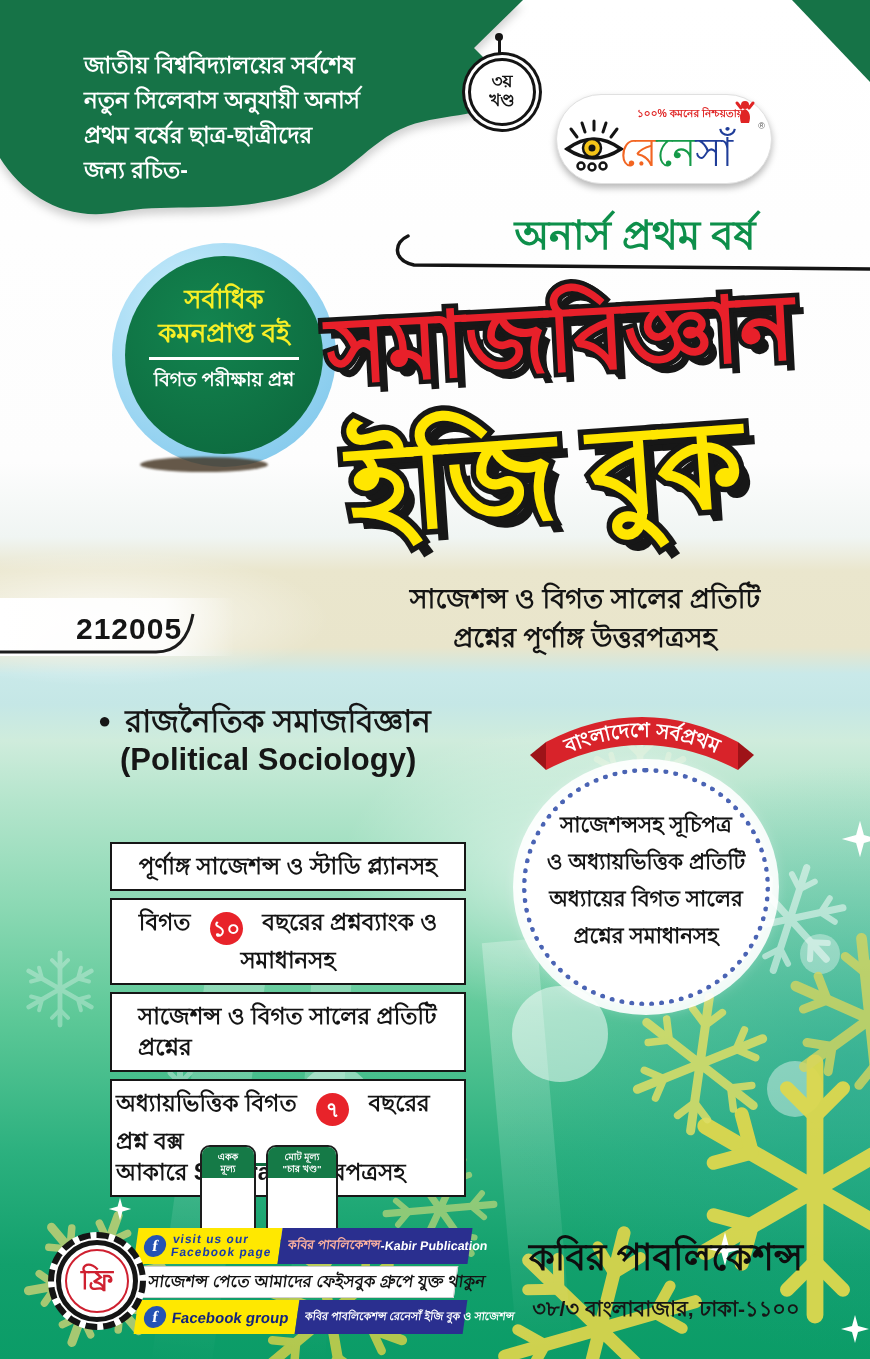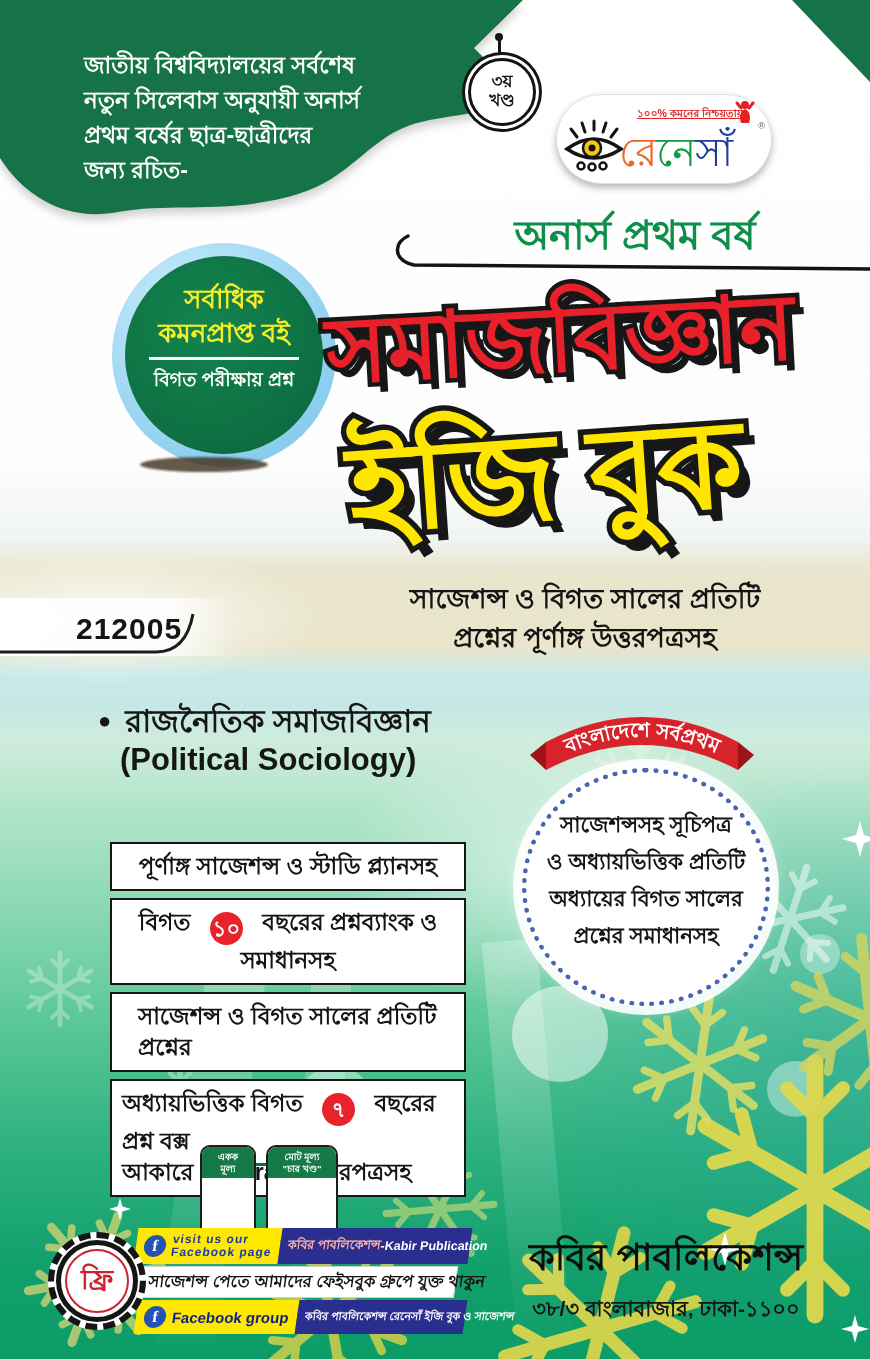--- a/index.html
+++ b/index.html
@@ -17,21 +17,21 @@
   .topnote{left:84px;top:48px;width:260px;color:#fff;font-size:23px;font-weight:bold;line-height:35px;white-space:nowrap;z-index:3;}
   
   .vbadge{left:468px;top:58px;width:62px;height:62px;background:#fff;border:3px solid #141414;border-radius:50%;
      box-shadow:0 0 0 3px #fff,0 0 0 6px #141414;z-index:4;display:flex;flex-direction:column;align-items:center;justify-content:center;
      font-size:17px;font-weight:bold;color:#141414;line-height:1.1;text-align:center;}
   .pin{left:498px;top:38px;width:3px;height:20px;background:#141414;z-index:4;}
   .pinhead{left:495px;top:33px;width:8px;height:8px;background:#141414;border-radius:50%;z-index:4;}
   
   .logo{left:556px;top:94px;width:214px;height:88px;background:#fff;border:1px solid #e0e0e0;border-radius:46px;
      box-shadow:0 4px 7px rgba(0,0,0,.28);z-index:4;}
-  .logo-tag{position:absolute;left:58px;top:11px;width:150px;text-align:center;font-size:10.5px;font-weight:bold;color:#e02424;white-space:nowrap;text-decoration:underline;}
+  .logo-tag{position:absolute;left:58px;top:11px;width:150px;text-align:center;font-size:10.5px;font-weight:bold;color:#e02424;white-space:nowrap;}
   .logo-brand{position:absolute;left:62px;top:26px;width:148px;text-align:left;font-size:40px;font-weight:normal;white-space:nowrap;letter-spacing:-1px;}
   .logo-reg{position:absolute;right:6px;top:26px;font-size:9px;color:#555;}
   
   .honors{left:470px;top:204px;width:330px;text-align:center;font-size:40px;font-weight:bold;color:#0d8f4a;white-space:nowrap;z-index:3;}
   
   .t-wrap{left:230px;top:268px;width:660px;text-align:center;transform:rotate(-3deg);z-index:3;}
   .t-wrap2{left:215px;top:382px;width:660px;text-align:center;transform:rotate(-4deg);z-index:3;}
   .t-layer{position:absolute;left:0;top:0;width:100%;white-space:nowrap;font-weight:bold;}
   .t1{font-size:92px;}
   .t2{font-size:122px;}
@@ -257,21 +257,21 @@
   <div class="abs features">
     <div class="fbox"><span>পূর্ণাঙ্গ সাজেশন্স ও স্টাডি প্ল্যানসহ</span></div>
     <div class="fbox">
       <span>বিগত</span>
       <span class="numcirc">১০</span>
       <span>বছরের প্রশ্নব্যাংক ও সমাধানসহ</span>
     </div>
     <div class="fbox" style="text-align:left;padding-left:26px;">
       <div>সাজেশন্স ও বিগত সালের প্রতিটি প্রশ্নের</div>
     </div>
-    <div class="fbox" style="text-align:left;padding-left:10px;">
+    <div class="fbox" style="text-align:left;padding-left:4px;">
       <div>
         <span>অধ্যায়ভিত্তিক বিগত</span>
         <span class="numcirc">৭</span>
         <span>বছরের প্রশ্ন বক্স</span>
       </div>
       <div>আকারে Separate-উত্তরপত্রসহ</div>
     </div>
   </div>
 
   <div class="abs tags">

